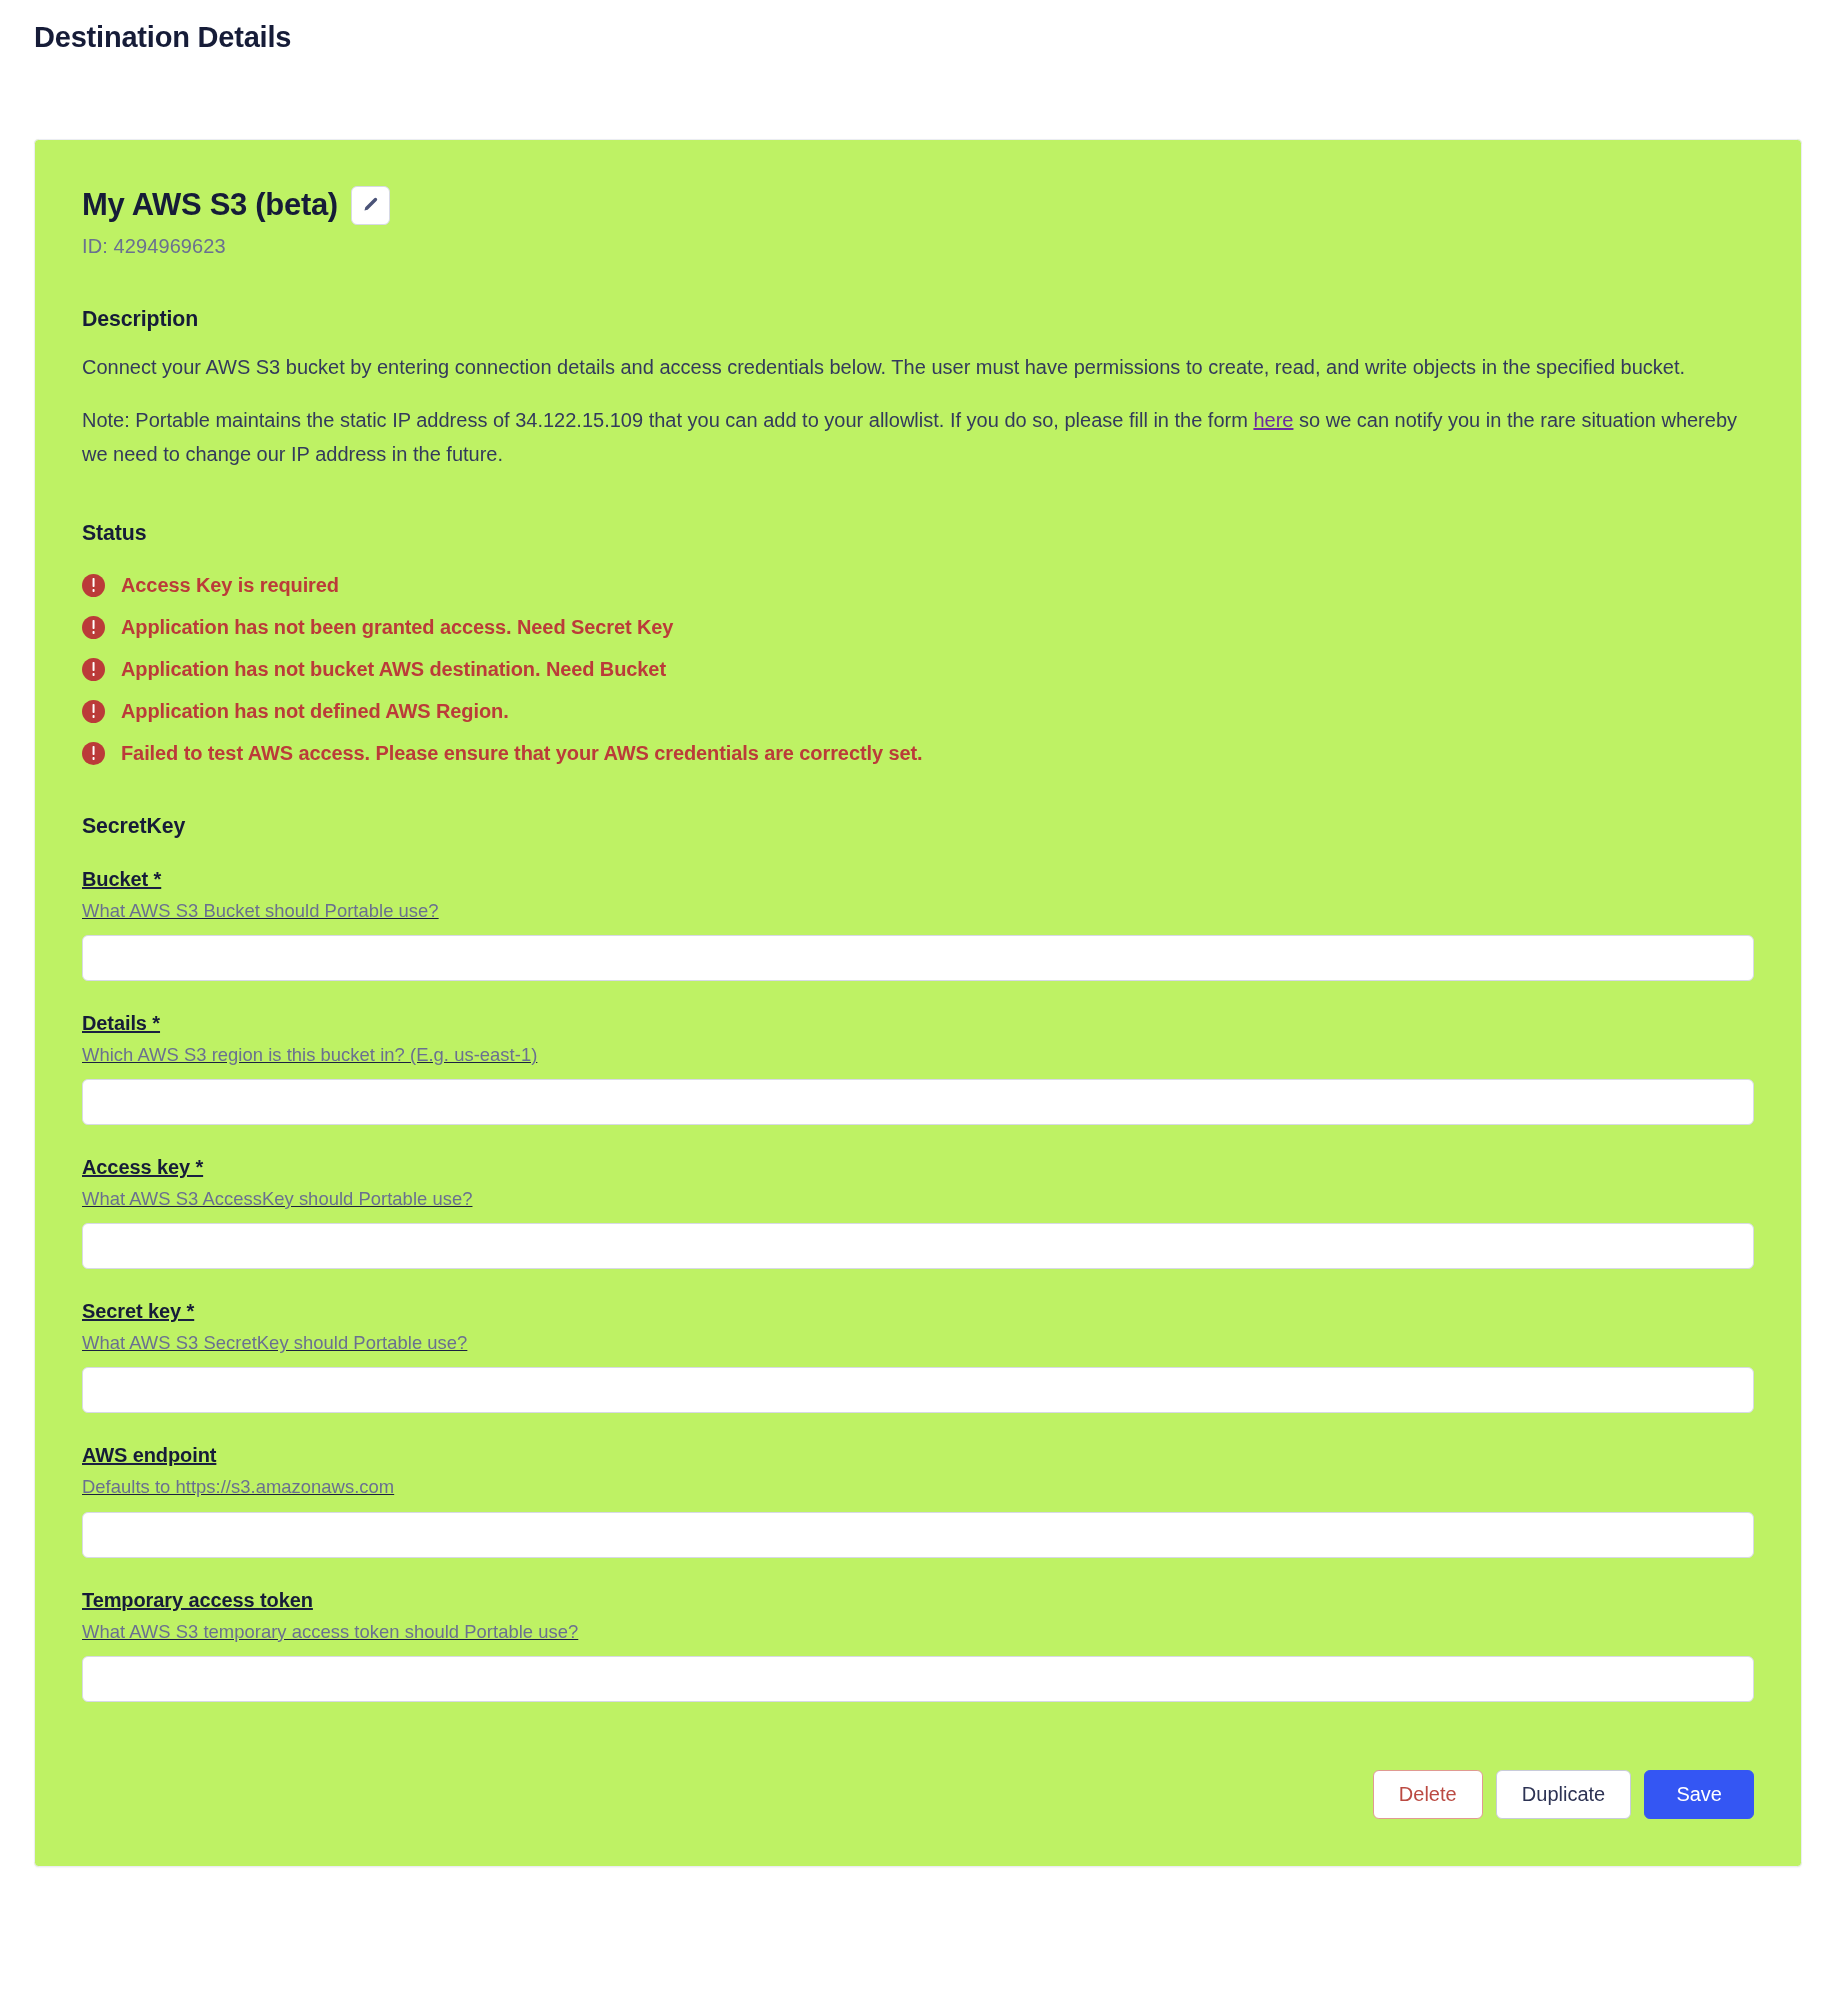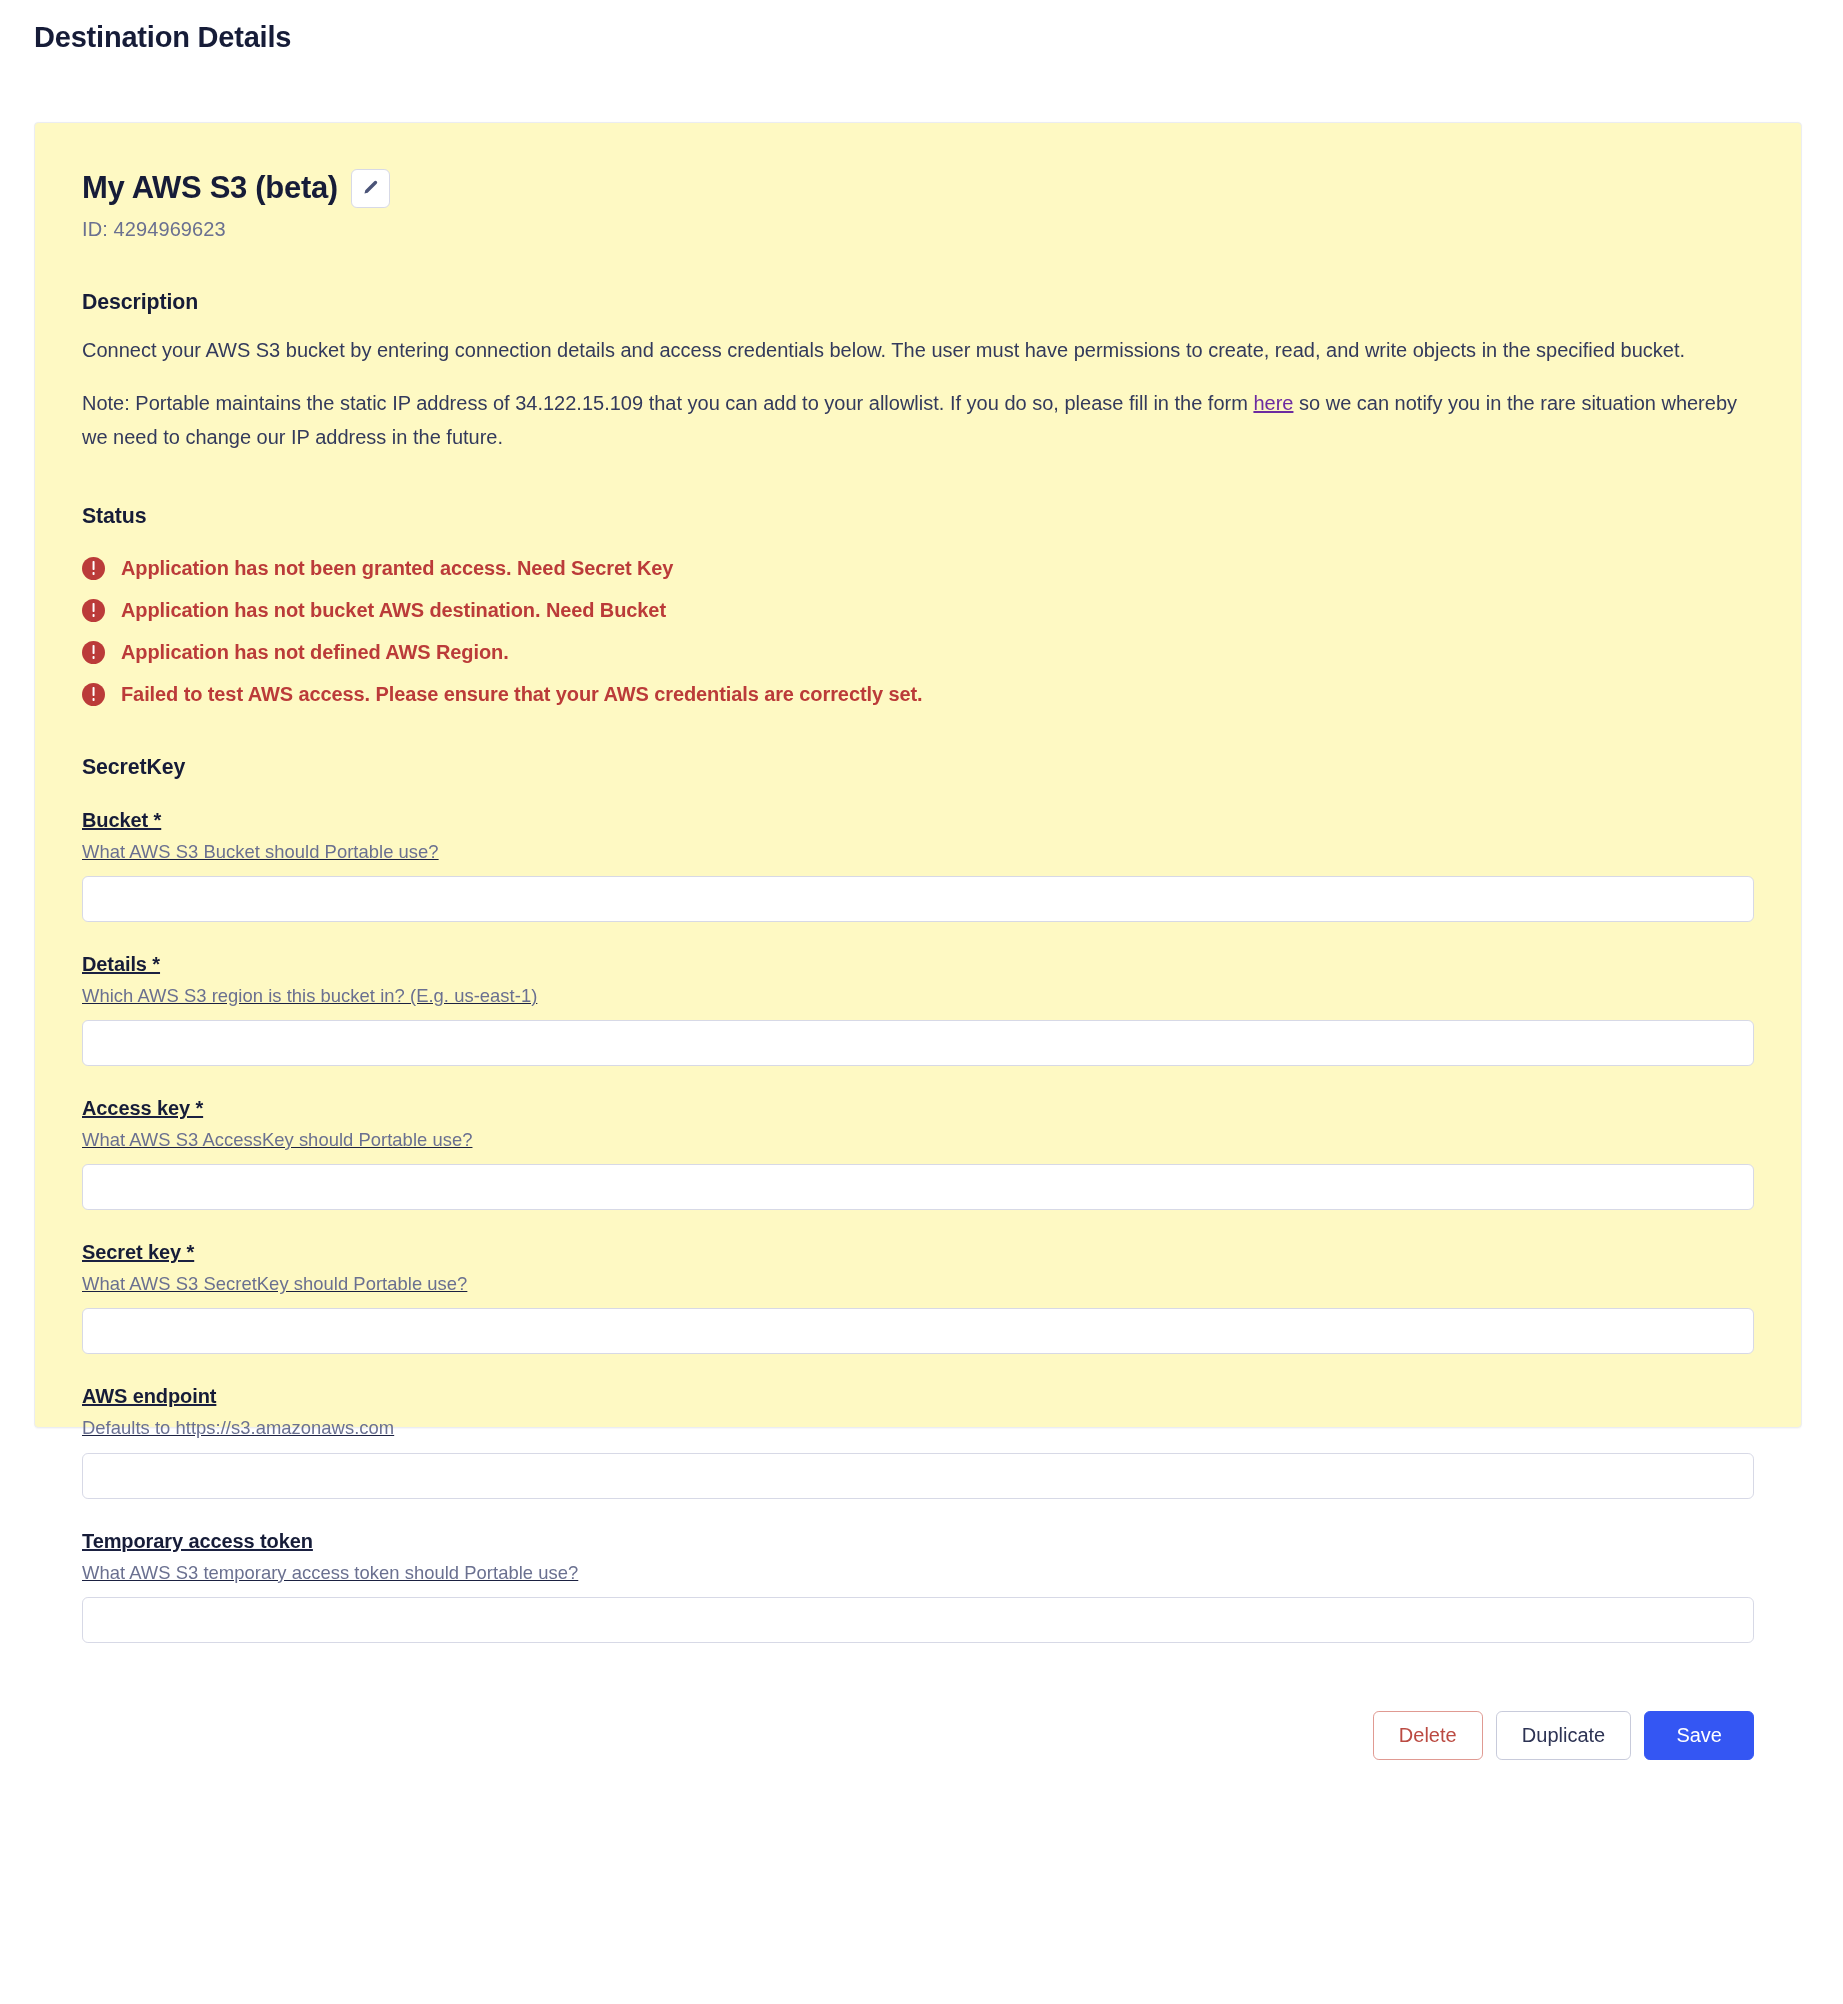--- a/index.html
+++ b/index.html
@@ -27,24 +27,24 @@
     font-size: 29px;
     font-weight: bold;
     color: #161c38;
     letter-spacing: -0.2px;
     margin: 20.6px 0 0 34px;
   }
 
   .card {
     position: absolute;
     left: 34px;
-    top: 101px;
+    top: 118px;
     width: 1768px;
-    height: 1306px;
-    background: #fef9c3;
+    height: 1728px;
+    background: #bef264;
     border: 0.7px solid #ebedf2;
     border-radius: 4.4px;
     box-shadow: 0 0.7px 1.5px rgba(16, 24, 64, 0.04);
   }
 
   .card-inner {
     padding: 46px 47px 0 47px;
   }
 
   
@@ -248,20 +248,24 @@
 
       <p class="para">Connect your AWS S3 bucket by entering connection details and access credentials below. The user must have permissions to create, read, and write objects in the specified bucket.</p>
 
       <p class="para"><span>Note: Portable maintains the static IP address of 34.122.15.109 that you can add to your allowlist. If you do so, please fill in the form </span><a class="link" href="#">here</a><span> so we can notify you in the rare situation whereby we need to change our IP address in the future.</span></p>
 
       <div class="section-heading">Status</div>
 
       <div class="status-list">
         <div class="status-row">
           <span class="alert-icon"></span>
+          <span class="status-text">Access Key is required</span>
+        </div>
+        <div class="status-row">
+          <span class="alert-icon"></span>
           <span class="status-text">Application has not been granted access. Need Secret Key</span>
         </div>
         <div class="status-row">
           <span class="alert-icon"></span>
           <span class="status-text">Application has not bucket AWS destination. Need Bucket</span>
         </div>
         <div class="status-row">
           <span class="alert-icon"></span>
           <span class="status-text">Application has not defined AWS Region.</span>
         </div>

